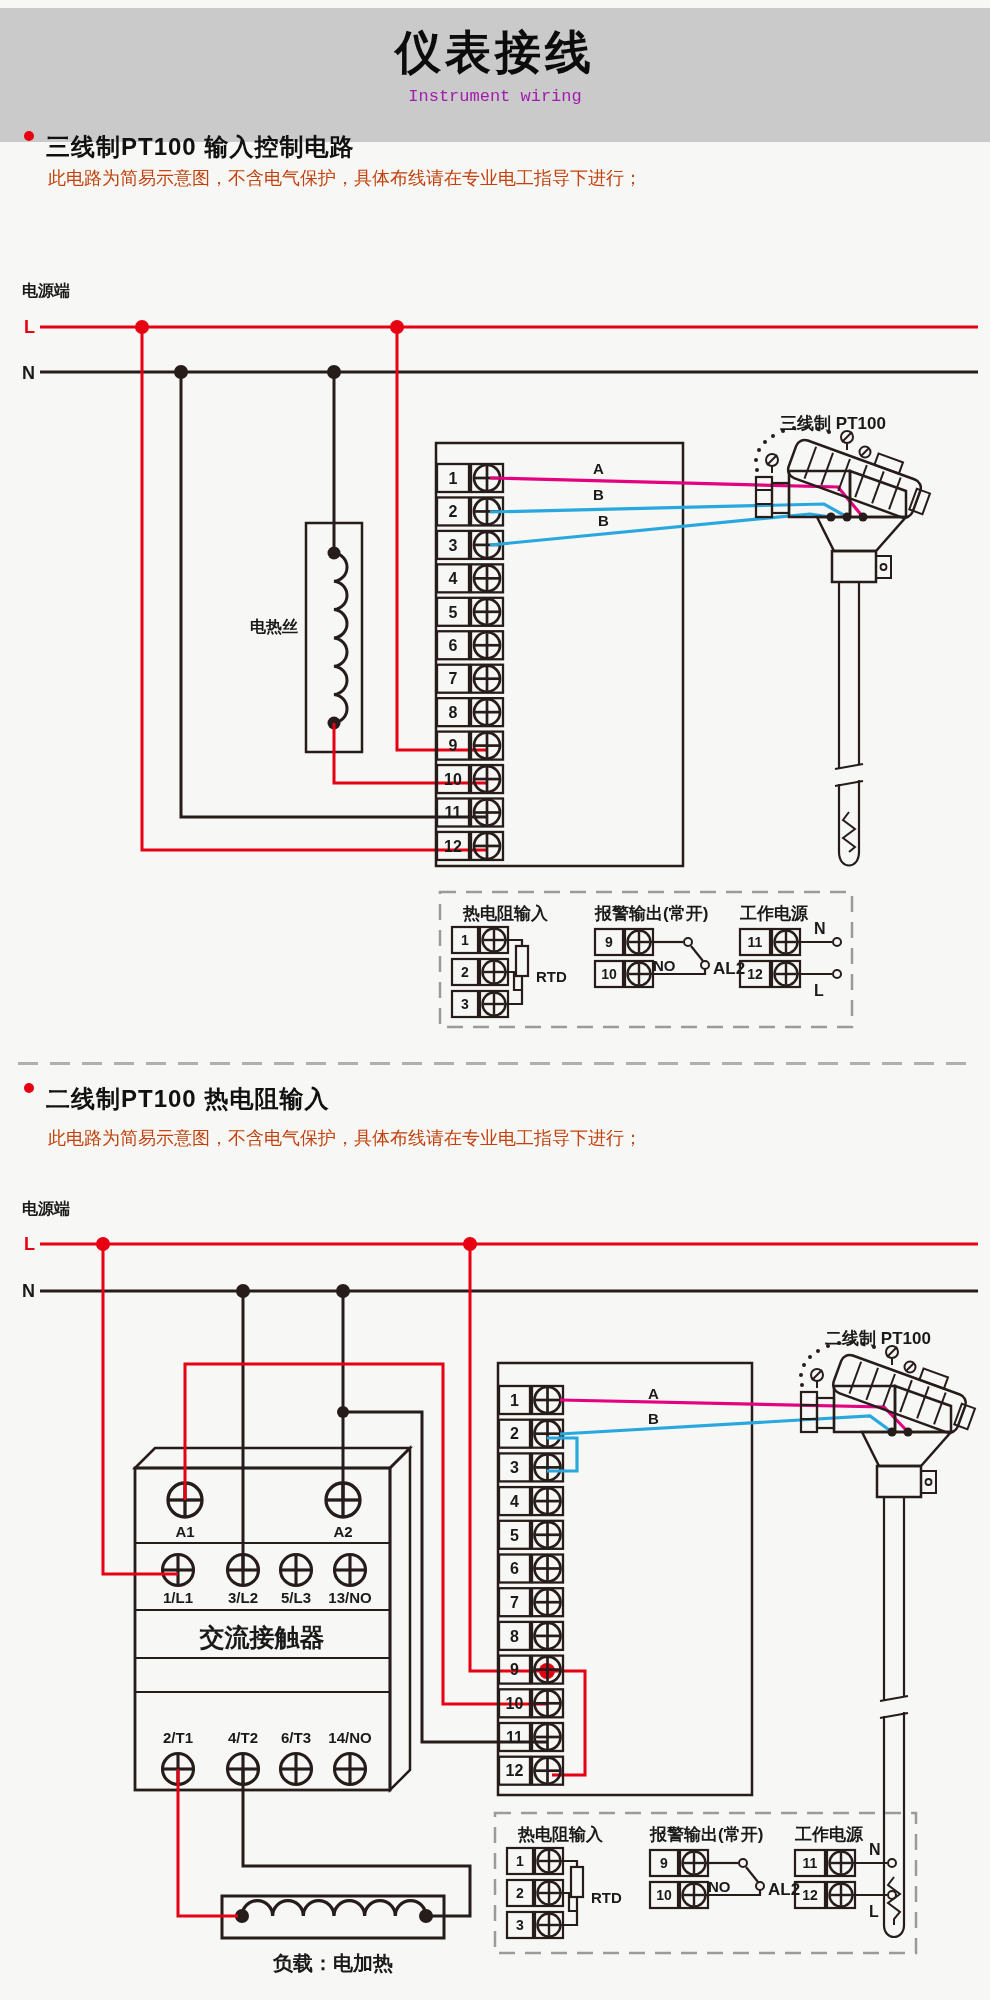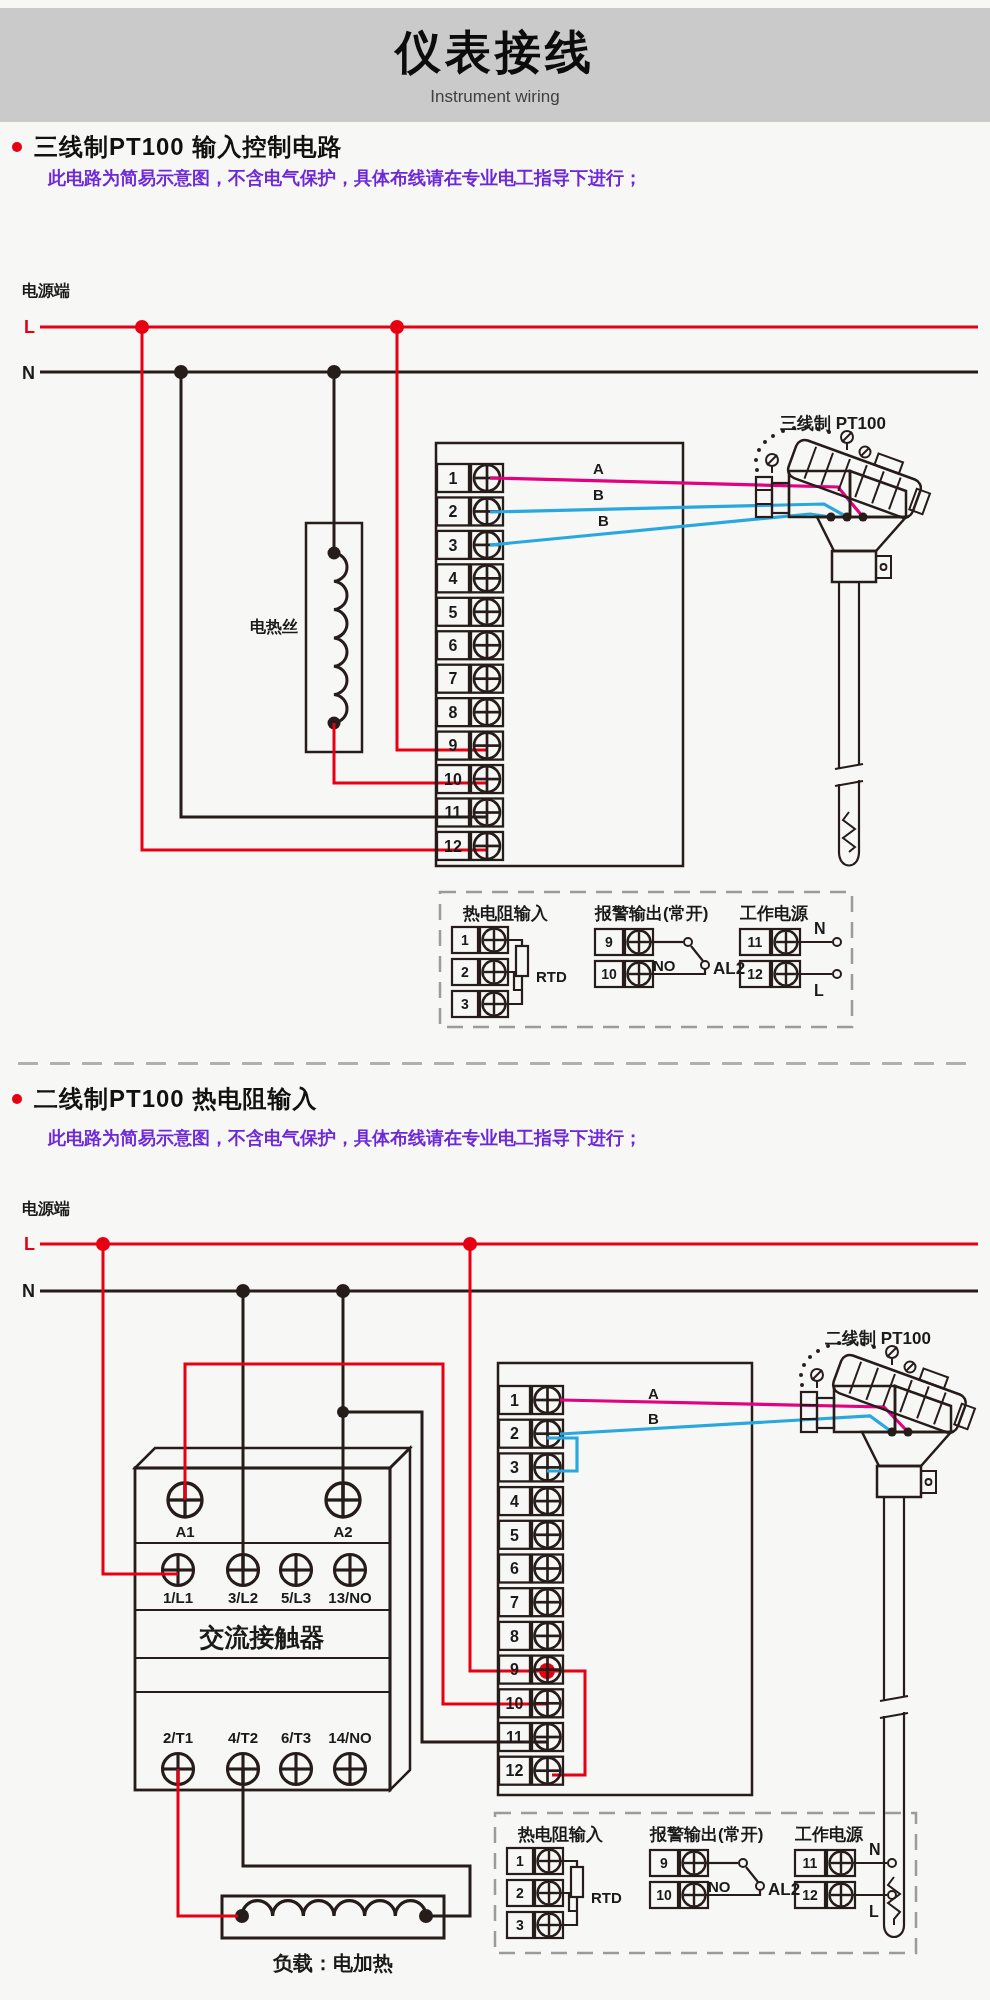--- a/index.html
+++ b/index.html
@@ -1,24 +1,24 @@
 <!DOCTYPE html>
 <html><head>
 <meta charset="utf-8">
 <style>
   html,body{margin:0;padding:0;background:#ffffff;}
   .page{position:relative;width:990px;height:2000px;background:#f7f7f5;overflow:hidden;
         font-family:"Liberation Sans","DejaVu Sans",sans-serif;}
-  .banner{position:absolute;left:0;top:8px;width:990px;height:114px;background:#cacaca;text-align:center;z-index:2;}
+  .banner{position:absolute;left:0;top:8px;width:990px;height:134px;background:#cacaca;text-align:center;z-index:2;}
   .banner-title{margin-top:14px;font-size:46px;font-weight:900;color:#0c0c0c;letter-spacing:4px;}
-  .banner-sub{font-size:17px;color:#404040;margin-top:3px;}
-  .sec-head{position:absolute;left:12px;z-index:5;display:flex;align-items:center;}
+  .banner-sub{font-size:17px;color:#a21caf;margin-top:3px;font-family:Liberation Mono, monospace;}
+  .sec-head{position:absolute;left:24px;z-index:5;display:flex;}
   .bullet{width:10px;height:10px;border-radius:50%;background:#e60012;margin-right:12px;flex:0 0 auto;}
   .sec-title{font-size:24px;font-weight:900;color:#111;letter-spacing:1px;}
-  .sec-note{position:absolute;left:48px;z-index:5;font-size:18px;font-weight:700;color:#6d28d9;}
+  .sec-note{position:absolute;left:48px;z-index:5;font-size:18px;font-weight:400;color:#c2410c;}
   svg{position:absolute;left:0;z-index:1;display:block;}
 </style>
 </head>
 <body>
 
 <div class="page">
   <header class="banner">
     <div class="banner-title">仪表接线</div>
     <div class="banner-sub">Instrument wiring</div>
   </header>

